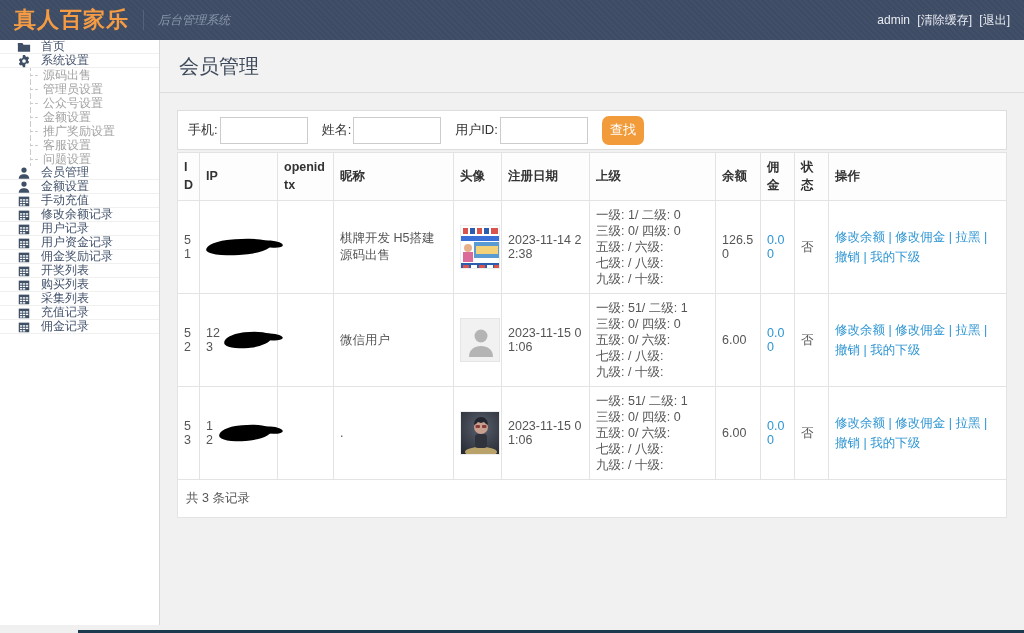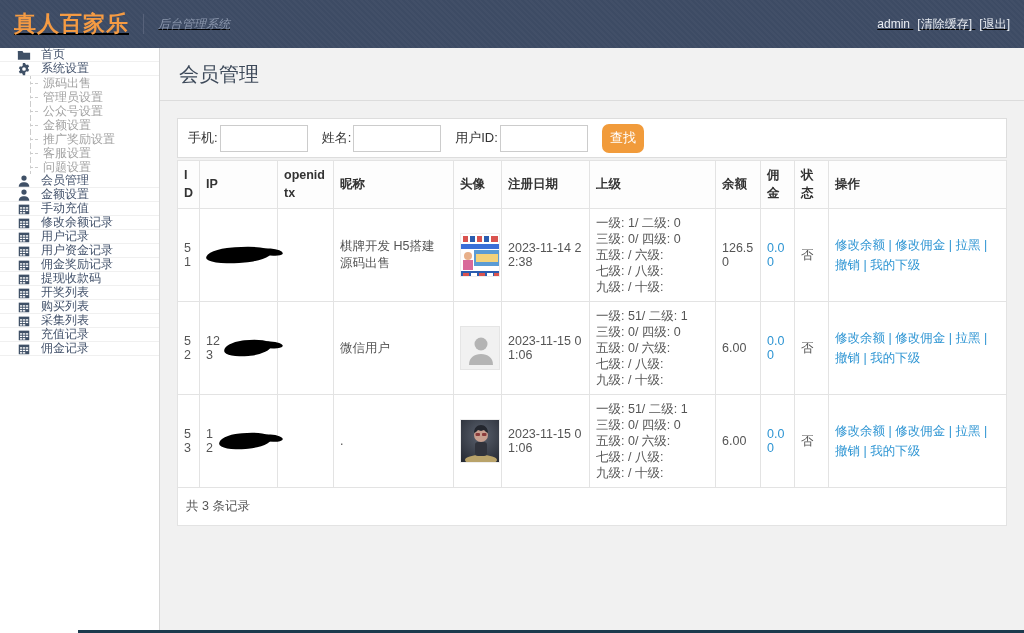--- a/index.html
+++ b/index.html
@@ -1,23 +1,23 @@
 <!DOCTYPE html>
 <html><head>
 <meta charset="utf-8">
 <style>
   * { margin:0; padding:0; box-sizing:border-box; }
   html,body { width:1024px; height:633px; overflow:hidden; background:#f0f0f0;
               font-family:"Liberation Sans","DejaVu Sans",sans-serif; }
   .app { position:relative; width:1024px; height:633px; overflow:hidden; }
 
   
-  .header { height:48px; background:#3d4b64;
+  .header { height:40px; background:#3d4b64;
             background-image:repeating-linear-gradient(45deg, rgba(255,255,255,.025) 0 2px, transparent 2px 4px);
-            display:flex; align-items:center; padding:0 14px;text-decoration:underline; }
+            display:flex; align-items:center; padding:0 14px; }
   .logo { color:#f59b43; font-size:22px; font-weight:bold; letter-spacing:1px; }
   .subtitle { color:#8b97ad; font-size:12px; font-style:italic; margin-left:14px;
               padding-left:14px; border-left:1px solid #57627a; line-height:20px; }
   .header-right { margin-left:auto; color:#e8ecf2; font-size:12px; }
   .header-right .hlink { color:#e8ecf2; cursor:pointer; margin-left:4px; text-decoration:none; }
 
   
   .layout { display:flex; height:585px; }
   .sidebar { width:160px; background:#fff; border-right:1px solid #d8d8d8; overflow:hidden; flex:none; }
   .side-item { position:relative; height:14px; display:flex; align-items:center;
@@ -223,36 +223,20 @@
               <rect x="6.8" y="6" width="2.6" height="1.6" fill="#fff"></rect>
               <rect x="10.2" y="6" width="2.6" height="1.6" fill="#fff"></rect>
               <rect x="3.4" y="8.8" width="2.6" height="1.6" fill="#fff"></rect>
               <rect x="6.8" y="8.8" width="2.6" height="1.6" fill="#fff"></rect>
               <rect x="10.2" y="8.8" width="2.6" height="1.6" fill="#fff"></rect>
               <rect x="3.4" y="11.6" width="2.6" height="1.6" fill="#fff"></rect>
               <rect x="6.8" y="11.6" width="2.6" height="1.6" fill="#fff"></rect>
             </svg>
           </span>
           <span>佣金奖励记录</span>
-        </div>
-        <div class="side-item top">
-          <span class="sicon">
-            <svg viewBox="0 0 16 16">
-              <path d="M2 3h12v11H2z"></path>
-              <rect x="3.4" y="6" width="2.6" height="1.6" fill="#fff"></rect>
-              <rect x="6.8" y="6" width="2.6" height="1.6" fill="#fff"></rect>
-              <rect x="10.2" y="6" width="2.6" height="1.6" fill="#fff"></rect>
-              <rect x="3.4" y="8.8" width="2.6" height="1.6" fill="#fff"></rect>
-              <rect x="6.8" y="8.8" width="2.6" height="1.6" fill="#fff"></rect>
-              <rect x="10.2" y="8.8" width="2.6" height="1.6" fill="#fff"></rect>
-              <rect x="3.4" y="11.6" width="2.6" height="1.6" fill="#fff"></rect>
-              <rect x="6.8" y="11.6" width="2.6" height="1.6" fill="#fff"></rect>
-            </svg>
-          </span>
-          <span>提现收款码</span>
         </div>
         <div class="side-item top">
           <span class="sicon">
             <svg viewBox="0 0 16 16">
               <path d="M2 3h12v11H2z"></path>
               <rect x="3.4" y="6" width="2.6" height="1.6" fill="#fff"></rect>
               <rect x="6.8" y="6" width="2.6" height="1.6" fill="#fff"></rect>
               <rect x="10.2" y="6" width="2.6" height="1.6" fill="#fff"></rect>
               <rect x="3.4" y="8.8" width="2.6" height="1.6" fill="#fff"></rect>
               <rect x="6.8" y="8.8" width="2.6" height="1.6" fill="#fff"></rect>

